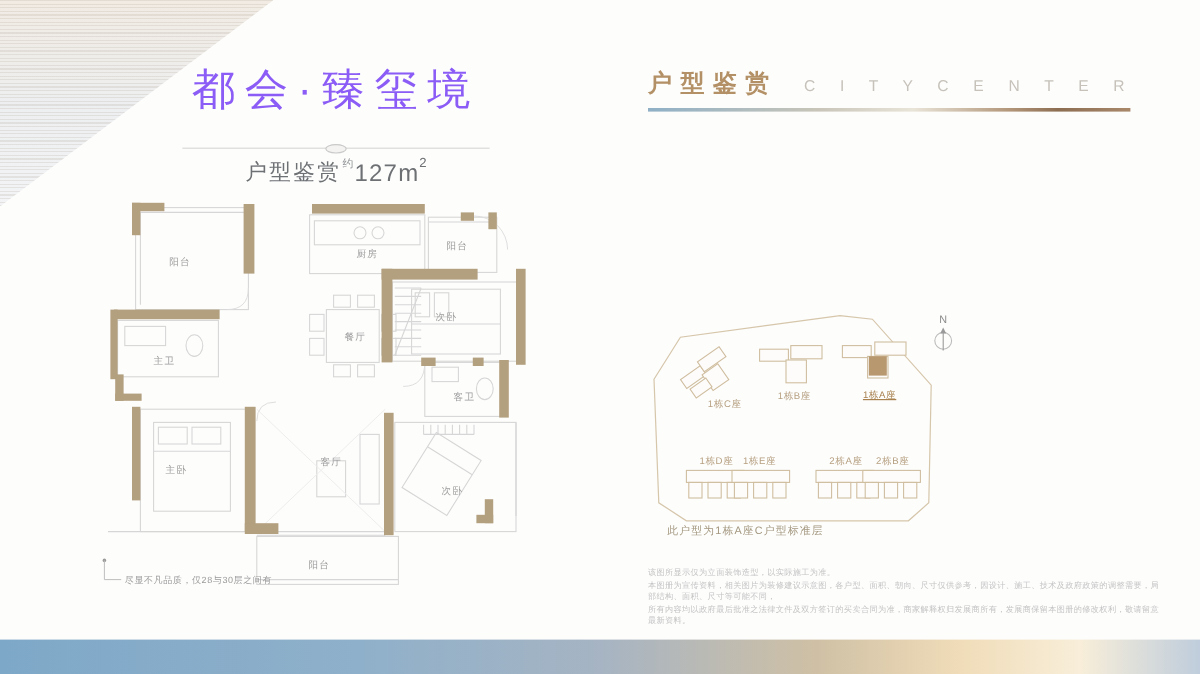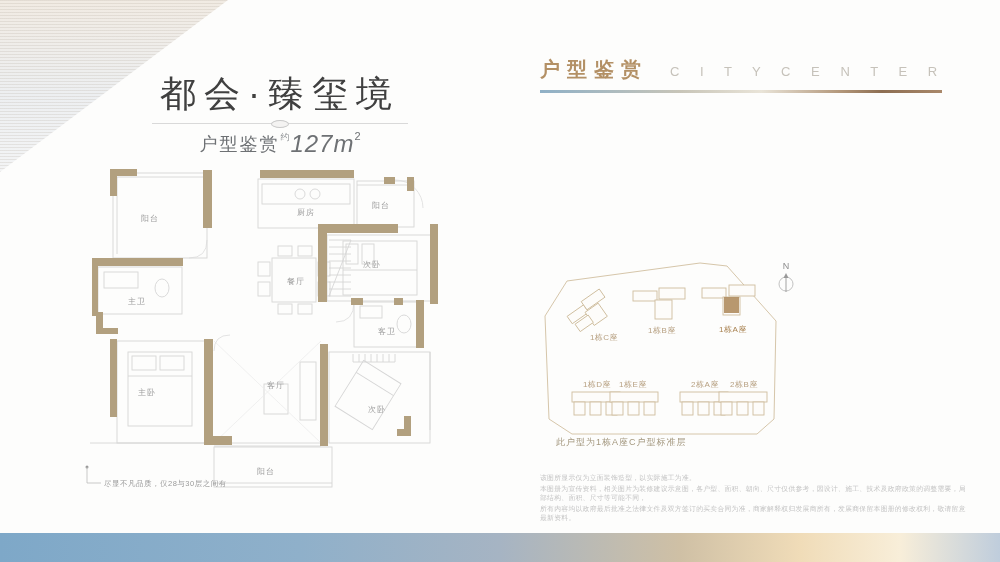--- a/index.html
+++ b/index.html
@@ -7,43 +7,43 @@
         font-family:"Liberation Sans","DejaVu Sans",sans-serif;}
   
   .corner-tex{position:absolute;top:0;left:0;width:228px;height:172px;
     background-image:repeating-linear-gradient(180deg,rgba(175,165,152,.22) 0 1px,rgba(255,255,255,0) 1px 3px),
       linear-gradient(180deg,#f1ebe3 0%,#edeff1 55%,#f3f4f5 100%);
     clip-path:polygon(0 0,100% 0,0 100%);}
   
   .band{position:absolute;left:0;top:533px;width:1000px;height:29px;
     background:linear-gradient(90deg,#7ea8c8 0%,#8fb0ca 30%,#a6b4c3 50%,#cfc0a5 68%,#f0dcb8 80%,#f8eed9 90%,#bfcddc 100%);}
   
-  .title{position:absolute;left:120px;top:70px;width:320px;text-align:center;
-    font-size:36px;letter-spacing:8px;color:#404040;}
+  .title{position:absolute;left:120px;top:51px;width:320px;text-align:center;
+    font-size:36px;letter-spacing:8px;color:#8b5cf6;}
   .divider{position:absolute;left:152px;top:123px;width:256px;height:1px;background:#d9d9d9;}
   .divider .oval{position:absolute;left:50%;top:-3px;transform:translateX(-50%);
     width:16px;height:6px;border:1px solid #c9c9c9;border-radius:50%;background:#f4f3f2;}
   .area-line{position:absolute;left:120px;top:130px;width:320px;text-align:center;color:#6e7174;}
   .area-line .lbl{font-size:18px;letter-spacing:2px;vertical-align:2px;}
   .area-line .sup{font-size:9px;vertical-align:12px;color:#8b8e91;margin:0 1px;}
-  .area-line .num{font-size:24px;letter-spacing:1px;font-style:italic;}
+  .area-line .num{font-size:20px;letter-spacing:1px;}
   .area-line .exp{font-size:11px;vertical-align:12px;}
   
   .room{position:absolute;transform:translate(-50%,-50%);font-size:8px;color:#9c9c9c;letter-spacing:1px;white-space:nowrap;}
   .footnote{position:absolute;left:104px;top:479px;font-size:7.5px;color:#9a9a9a;letter-spacing:.5px;white-space:nowrap;}
   
   .sec-title{position:absolute;left:540px;top:56px;white-space:nowrap;text-align:center;}
   .sec-title .cn{font-size:20px;font-weight:700;letter-spacing:7px;color:#b39065;}
   .sec-title .en{font-size:13px;letter-spacing:8.5px;color:#c6c2ba;margin-left:22px;}
   .grad-bar{position:absolute;left:540px;top:90px;width:402px;height:3px;
     background:linear-gradient(90deg,#8fb0c6 0%,#c8c5b8 35%,#e9e4d8 55%,#b29679 75%,#8d6e52 85%,#a9886a 100%);}
   .desc{position:absolute;left:540px;top:120px;width:420px;}
   .desc p{margin:0;height:31px;line-height:31px;font-size:14.5px;color:#67696c;letter-spacing:1px;white-space:nowrap;}
   .bl{position:absolute;transform:translate(-50%,-50%);font-size:8px;color:#b7a081;letter-spacing:.5px;white-space:nowrap;}
-  .bl.hl{color:#a8814f;}
+  .bl.hl{color:#a8814f;text-decoration:underline;}
   .north{position:absolute;left:786px;top:266px;transform:translate(-50%,-50%);font-size:9px;color:#8c8c8c;}
   .caption{position:absolute;left:556px;top:436px;font-size:9px;color:#a3977e;letter-spacing:1px;}
   .disc{position:absolute;left:540px;top:473px;width:432px;}
   .disc p{margin:0 0 2px 0;font-size:6.8px;line-height:9px;color:#c4c4c4;letter-spacing:.3px;}
   svg{position:absolute;}
 </style>
 </head>
 <body>
 
 <div id="page">

